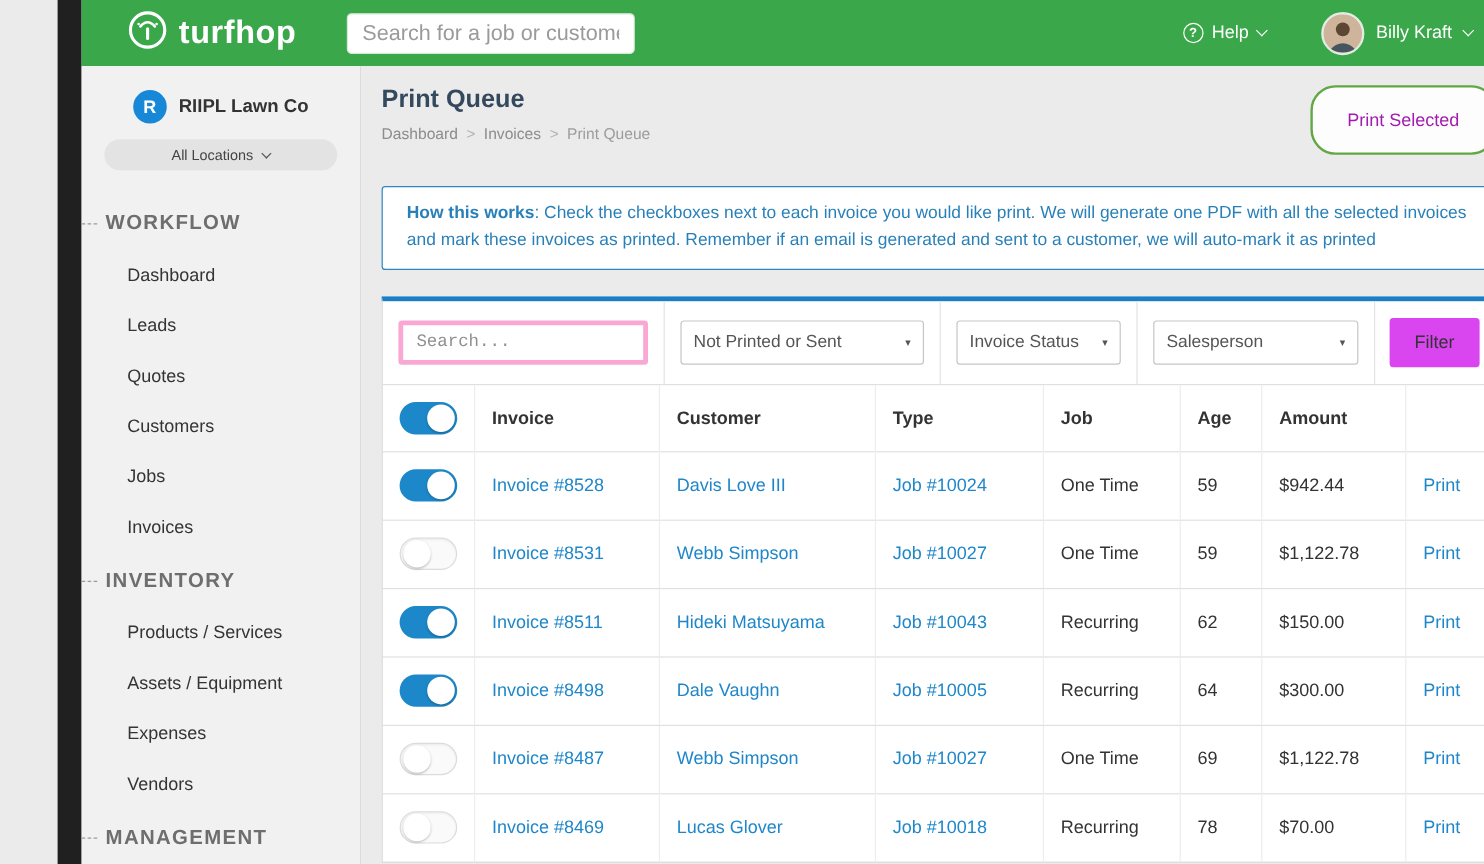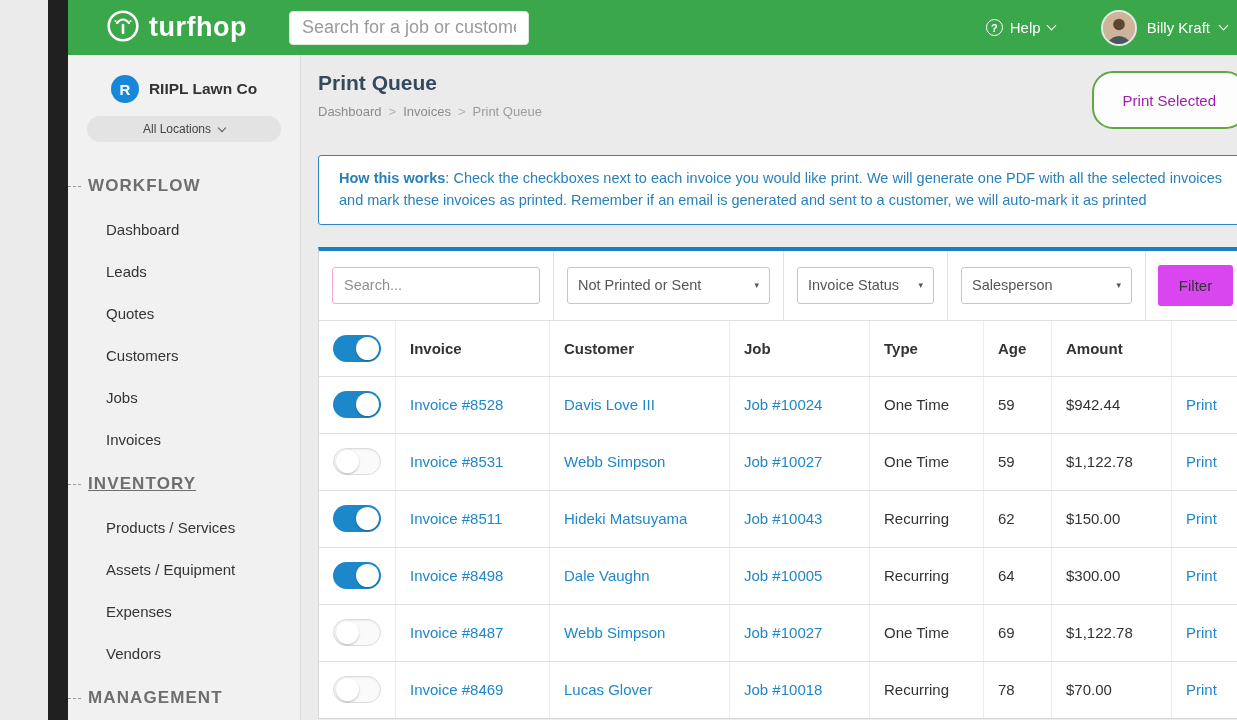--- a/index.html
+++ b/index.html
@@ -26,42 +26,42 @@
 
   
   .sidebar { width: 233px; flex: none; background: #f1f1f1; border-right: 1px solid #dcdcdc; padding-top: 20px; overflow: hidden; }
   .company { display: flex; align-items: center; justify-content: center; gap: 10px; height: 28px; }
   .company-logo { width: 28px; height: 28px; border-radius: 50%; background: #1787d8; color: #fff; font-weight: bold; font-size: 15px; display: flex; align-items: center; justify-content: center; flex: none; }
   .company-name { font-size: 15.5px; font-weight: bold; color: #333; }
   .loc-pill { margin: 13px auto 0; width: 194px; height: 26px; background: #e3e3e3; border-radius: 13px; display: flex; align-items: center; justify-content: center; gap: 8px; font-size: 12px; color: #444; cursor: pointer; }
   .chev-dark { width: 6px; height: 6px; border-right: 1.4px solid #555; border-bottom: 1.4px solid #555; transform: rotate(45deg); margin-top: -3px; }
   .section-header { display: flex; align-items: center; font-size: 17px; font-weight: bold; letter-spacing: 1.1px; color: #6e6e6e; }
   .section-header::before { content: ""; width: 13px; border-top: 1px dashed #9a9a9a; margin-right: 7px; flex: none; }
-  .sh1 { margin-top: 34px; } .sh2 { margin-top: 14px; text-decoration: underline; } .sh3 { margin-top: 14px; } .sh4 { margin-top: 26px; }
+  .sh1 { margin-top: 34px; } .sh2 { margin-top: 14px; } .sh3 { margin-top: 14px; } .sh4 { margin-top: 26px; }
   .side-items { margin-top: 12px; }
   .side-item { padding-left: 38px; height: 42px; display: flex; align-items: center; font-size: 15px; color: #343434; cursor: pointer; }
 
   
   .main { flex: 1; min-width: 0; padding: 16px 38px 0 17px; overflow: hidden; background: #ebebeb; }
   .page-head { display: flex; justify-content: space-between; align-items: flex-start; }
   .page-title { font-size: 21px; font-weight: bold; color: #34495e; }
   .breadcrumb { margin-top: 9px; font-size: 13px; display: flex; gap: 7px; align-items: center; }
   .crumb { color: #8c8c8c; cursor: pointer; }
   .crumb.current { color: #9c9c9c; cursor: default; }
   .sep { color: #b3b3b3; }
   .print-selected { border: 2px solid #61a744; color: #a21caf; background: #fdfdfd; border-radius: 21px; height: 58px; padding: 0 29px; font-size: 15px; cursor: pointer; font-family: inherit; }
 
   .info { margin-top: 26px; background: #fff; border: 1px solid #2e86c1; border-radius: 3px; padding: 12px 20px; font-size: 14.5px; line-height: 1.5; color: #2980b9; }
 
   .card { margin-top: 22px; background: #fff; border: 1px solid #d8d8d8; border-top: 4px solid #1a7fc4; }
   .filters { display: flex; align-items: center; height: 69px; }
   .fcell { height: 100%; display: flex; align-items: center; padding: 0 13px; border-right: 1px solid #e3e3e3; flex: none; }
   .fcell.c1 { width: 235px; } .fcell.c2 { width: 230px; } .fcell.c3 { width: 164px; } .fcell.c4 { width: 198px; }
   .fcell.c5 { flex: 1; border-right: none; padding-left: 12px; }
-  .f-search { width: 100%; height: 37px; border: 1px solid #f9a8d4; border-radius: 3px; padding: 0 11px; font-size: 14.5px; font-family: Liberation Sans, sans-serif; outline: none; color: #333; }
+  .f-search { width: 100%; height: 37px; border: 4px solid #f9a8d4; border-radius: 3px; padding: 0 11px; font-size: 14.5px; font-family: Liberation Mono, monospace; outline: none; color: #333; }
   .f-search::placeholder { color: #8f8f8f; }
   .select { width: 100%; height: 37px; border: 1px solid #c6c6c6; border-radius: 3px; background: #fff; display: flex; align-items: center; justify-content: space-between; padding: 0 10px; font-size: 14.5px; color: #555; cursor: pointer; }
   .select .arrow { font-size: 9px; color: #555; margin-left: 8px; }
   .filter-btn { width: 75px; height: 41px; border: 5px solid #d946ef; background: #d946ef; border-radius: 3px; font-size: 15px; color: #333; cursor: pointer; font-family: inherit; }
 
   .thead, .trow { display: grid; grid-template-columns: 77px 154px 180px 140px 114px 68px 120px auto; }
   .thead { border-top: 1px solid #e0e0e0; height: 56px; }
   .trow { border-top: 1px solid #e0e0e0; height: 57px; }
   .cell { display: flex; align-items: center; padding-left: 14px; border-right: 1px solid #ededed; font-size: 15px; color: #333; overflow: hidden; }
   .cell:last-child { border-right: none; }
@@ -206,22 +206,22 @@
           </div>
 
           <div class="thead">
             <div class="cell c-toggle">
                 <div class="toggle on">
                   <div class="knob"></div>
                 </div>
               </div>
             <div class="cell th">Invoice</div>
             <div class="cell th">Customer</div>
+            <div class="cell th">Type</div>
             <div class="cell th">Job</div>
-            <div class="cell th">Type</div>
             <div class="cell th">Age</div>
             <div class="cell th">Amount</div>
             <div class="cell"></div>
           </div>
 
           <div>
   <div class="trow">
     <div class="cell c-toggle">
                   <div class="toggle on">
                     <div class="knob"></div>

